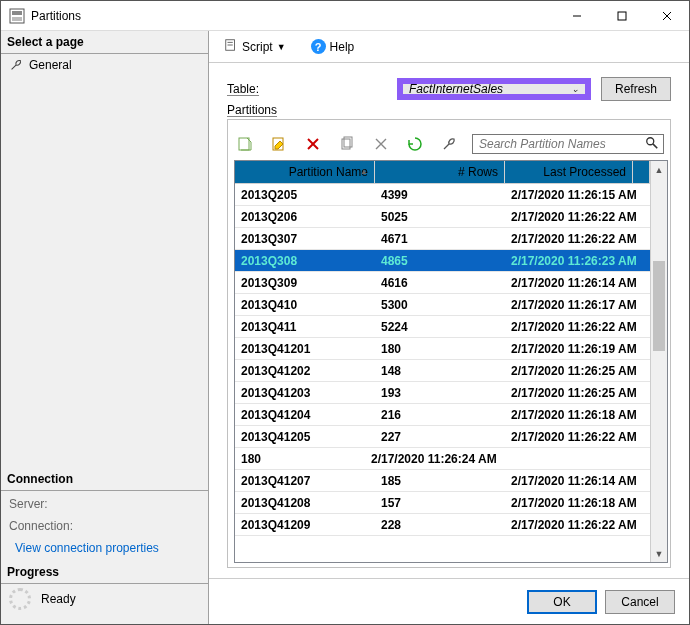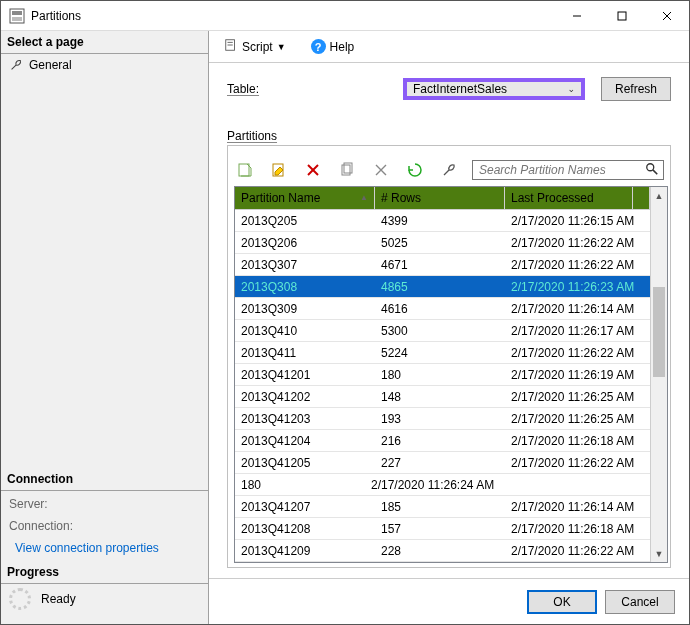--- a/index.html
+++ b/index.html
@@ -21,42 +21,42 @@
   .side-link { color:#0066cc; text-decoration:none; display:flex; align-items:center; gap:6px; padding:6px 8px; }
   .spinner { width:22px; height:22px; border:3px dotted #ccc; border-radius:50%; margin-right:4px; }
   .main { flex:1; display:flex; flex-direction:column; min-width:0; }
   .topbar { height:32px; border-bottom:1px solid #ccc; display:flex; align-items:center; gap:6px; padding:0 10px; }
   .topbar .script { display:flex; align-items:center; gap:4px; border:1px solid transparent; padding:2px 4px; }
   .topbar .sep { width:8px; }
   .topbar .help { display:flex; align-items:center; gap:4px; }
   .help-icon { width:15px; height:15px; background:#1e90ff; color:#fff; border-radius:50%; font-weight:bold; font-size:11px; display:flex; align-items:center; justify-content:center; }
   .content { flex:1; padding:14px 18px 10px 18px; display:flex; flex-direction:column; min-height:0; }
   .desc { margin-bottom:14px; }
-  .row-table { display:flex; align-items:center; gap:16px; margin-bottom:28px; }
+  .row-table { display:flex; align-items:center; gap:10px; margin-bottom:2px; }
   .row-table .lbl { width:160px; text-decoration:underline; text-decoration-color:#888; text-underline-offset:2px; }
-  .combo { flex:1; height:22px; border:4px solid #8b5cf6; background:#e8e8e8; display:flex; align-items:center; justify-content:space-between; padding:0 6px; }
+  .combo { flex:1; height:22px; border:6px solid #8b5cf6; background:#e8e8e8; display:flex; align-items:center; justify-content:space-between; padding:0 6px;font-style:italic; }
   .btn { height:24px; min-width:70px; border:1px solid #8a8a8a; background:#e1e1e1; display:flex; align-items:center; justify-content:center; padding:0 8px; }
   .btn.primary { border:2px solid #0066cc; background:#e1e1e1; }
   .fieldset-label { text-decoration:underline; text-decoration-color:#888; text-underline-offset:2px; margin-bottom:2px; }
   .fieldset { border:1px solid #c0c0c0; border-top:none; position:relative; flex:1; display:flex; flex-direction:column; min-height:0; padding-top:10px; }
   .fieldset::before { content:""; position:absolute; top:0; left:0; width:0px; border-top:1px solid #c0c0c0; }
   .fieldset-top { display:flex; align-items:flex-end; gap:12px; padding:4px 6px; }
   .tool { width:22px; height:20px; display:flex; align-items:center; justify-content:center; }
   .tool svg { width:16px; height:16px; }
   .search { flex:1; height:20px; border:1px solid #767676; display:flex; align-items:center; padding:0 4px; margin-left:auto; }
   .search input { border:none; outline:none; flex:1; font-size:12px; font-style:italic; color:#888; background:transparent; }
   .grid-wrap { flex:1; border:1px solid #828790; margin:2px 2px 4px 6px; display:flex; min-height:0; }
   .grid { flex:1; overflow:hidden; display:flex; flex-direction:column; }
   .ghead { display:flex; background:#fff; border-bottom:1px solid #d0d0d0; }
-  .ghead .gh { border-right:1px solid #d0d0d0; padding:4px 6px; background:#4d7c0f; font-weight:normal; position:relative; }
+  .ghead .gh { border-right:1px solid #d0d0d0; padding:4px 6px; background:#0369a1; font-weight:normal; position:relative;text-align:right; }
   .ghead .gh.sort::after { content:"▲"; font-size:8px; color:#666; position:absolute; right:6px; top:6px; }
   .gbody { flex:1; overflow:hidden; }
   .grow-row { display:flex; border-bottom:1px solid #e5e5e5; height:22px; align-items:center; }
   .grow-row.sel { background:#0a64c2; color:#5eead4; }
-  .gc { padding:0 6px; overflow:hidden; white-space:nowrap; text-overflow:ellipsis; }
+  .gc { padding:0 6px; overflow:hidden; white-space:nowrap; text-overflow:ellipsis;font-weight:bold; }
   .c1 { width:140px; }
   .c2 { width:130px; }
   .c3 { flex:1; }
   .vscroll { width:17px; background:#f0f0f0; border-left:1px solid #cdcdcd; position:relative; }
   .vscroll .thumb { position:absolute; left:2px; right:2px; top:100px; height:90px; background:#c2c2c2; }
   .vscroll .arr { position:absolute; left:0; right:0; height:17px; display:flex; align-items:center; justify-content:center; color:#555; font-size:9px; }
   .vscroll .arr.up { top:0; } .vscroll .arr.down { bottom:0; }
   .footer { height:46px; border-top:1px solid #ccc; display:flex; align-items:center; justify-content:flex-end; gap:8px; padding:0 14px; }
   .underline-first::first-letter { text-decoration: underline; }
 </style>

